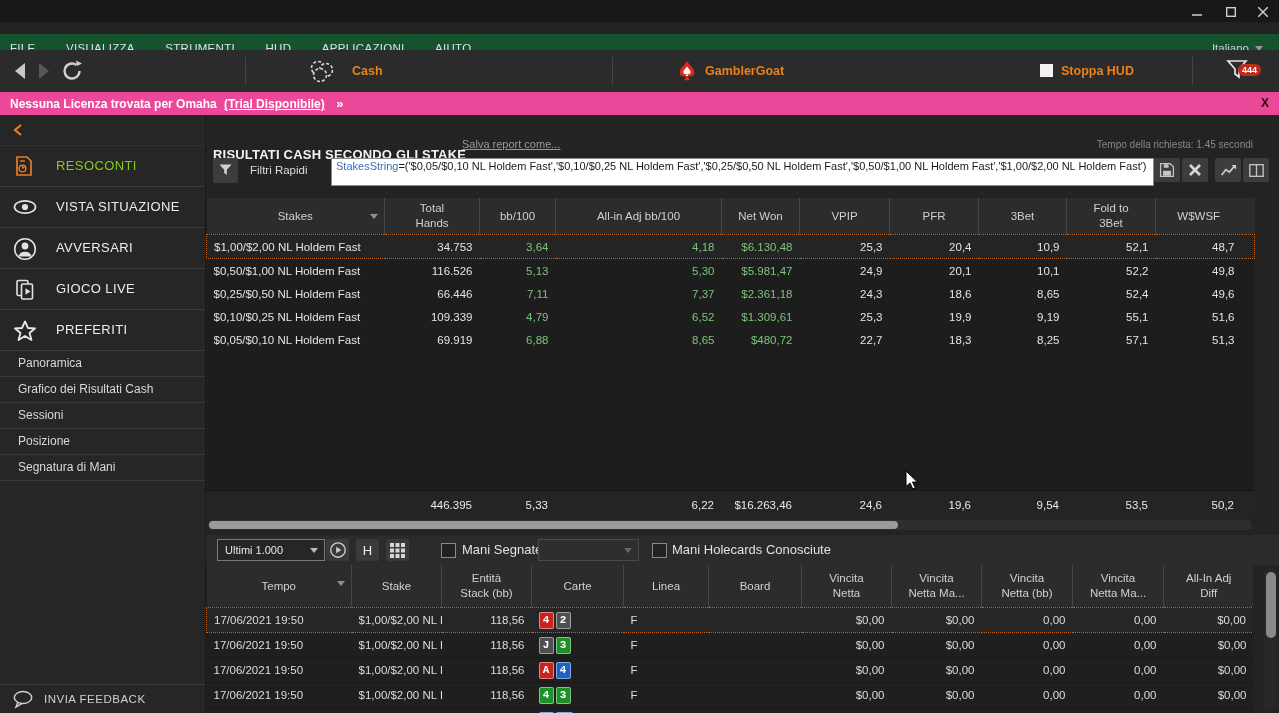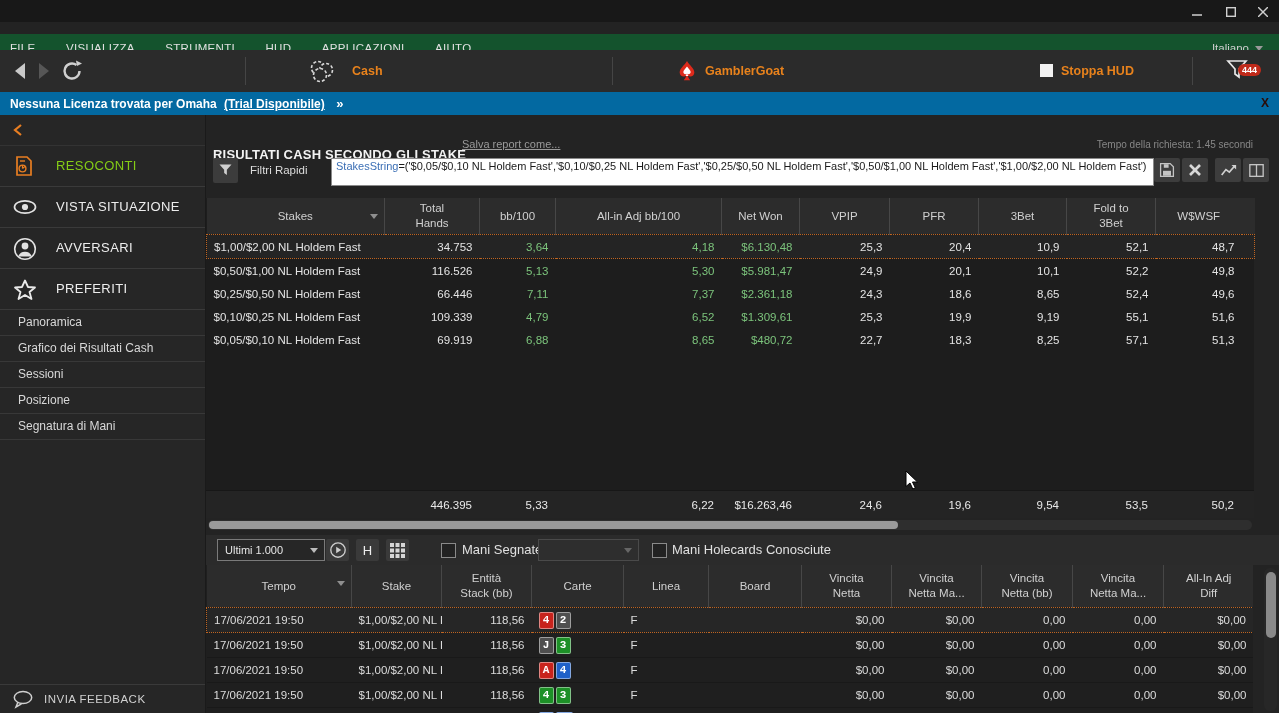--- a/index.html
+++ b/index.html
@@ -18,21 +18,21 @@
   .lang .dd{display:inline-block;margin-left:6px;width:0;height:0;border-left:4px solid transparent;border-right:4px solid transparent;border-top:5px solid #9a9a9a;vertical-align:middle;}
   
   .toolbar{position:absolute;left:0;top:50px;width:100%;height:42px;background:#2b2b2b;}
   .tb-abs{position:absolute;}
   .tb-label{font-size:12.5px;font-weight:bold;color:#e8821c;}
   .tb-div{position:absolute;top:7px;width:1px;height:28px;background:#454545;}
   .stop-square{width:13px;height:13px;background:#f2f2f2;}
   .funnel-badge{position:absolute;left:1238px;top:64px;background:#c02a1a;color:#fff;font-size:9px;font-weight:bold;
     border-radius:8px;padding:1px 4px;line-height:10px;}
   
-  .banner{position:absolute;left:0;top:92px;width:100%;height:23px;background:#0369a1;color:#fff;font-size:12px;font-weight:bold;line-height:23px;}
+  .banner{position:absolute;left:0;top:92px;width:100%;height:23px;background:#ec4899;color:#fff;font-size:12px;font-weight:bold;line-height:23px;}
   .banner .txt{margin-left:10px;}
   .banner .lnk{text-decoration:underline;margin-left:4px;cursor:pointer;}
   .banner .chev{margin-left:8px;font-size:13px;}
   .banner .close{position:absolute;right:10px;top:0;color:#2b0b05;font-weight:bold;font-size:12px;cursor:pointer;}
   
   .sidebar{position:absolute;left:0;top:115px;width:205px;bottom:0;background:#262626;border-right:1px solid #1a1a1a;}
   .sb-collapse{height:30px;border-bottom:1px solid #333;position:relative;}
   .sb-section{height:40px;border-bottom:1px solid #3a3a3a;position:relative;cursor:pointer;}
   .sb-section .ic{position:absolute;left:13px;top:9px;}
   .sb-section .lb{position:absolute;left:56px;top:0;line-height:40px;font-size:13px;color:#ededed;letter-spacing:.4px;}
@@ -211,20 +211,30 @@
   </div>
   <div class="sb-section">
     <span class="ic">
       <svg width="24" height="24" viewBox="0 0 24 24">
         <circle cx="12" cy="12" r="10.3" fill="none" stroke="#e2e2e2" stroke-width="1.6"></circle>
         <circle cx="12" cy="9" r="3.4" fill="#e2e2e2"></circle>
         <path d="M5.2 19.5a7.2 7.2 0 0 1 13.6 0" fill="#e2e2e2"></path>
       </svg>
     </span>
     <span class="lb">AVVERSARI</span>
+  </div>
+  <div class="sb-section">
+    <span class="ic">
+      <svg width="24" height="24" viewBox="0 0 24 24">
+        <rect x="4" y="2.5" width="11" height="15" rx="1.5" fill="none" stroke="#e2e2e2" stroke-width="1.6"></rect>
+        <rect x="8.5" y="6" width="11" height="15" rx="1.5" fill="#262626" stroke="#e2e2e2" stroke-width="1.6"></rect>
+        <path d="M12.5 10.2l5 3.3-5 3.3z" fill="#e2e2e2"></path>
+      </svg>
+    </span>
+    <span class="lb">GIOCO LIVE</span>
   </div>
   <div class="sb-section">
     <span class="ic">
       <svg width="24" height="24" viewBox="0 0 24 24">
         <polygon points="12,2.5 15,9 22,9.5 16.5,14 18.5,21 12,17 5.5,21 7.5,14 2,9.5 9,9" fill="none" stroke="#e9e9e9" stroke-width="1.8" stroke-linejoin="round"></polygon>
       </svg>
     </span>
     <span class="lb">PREFERITI</span>
   </div>
   <div class="sb-item">Panoramica</div>

